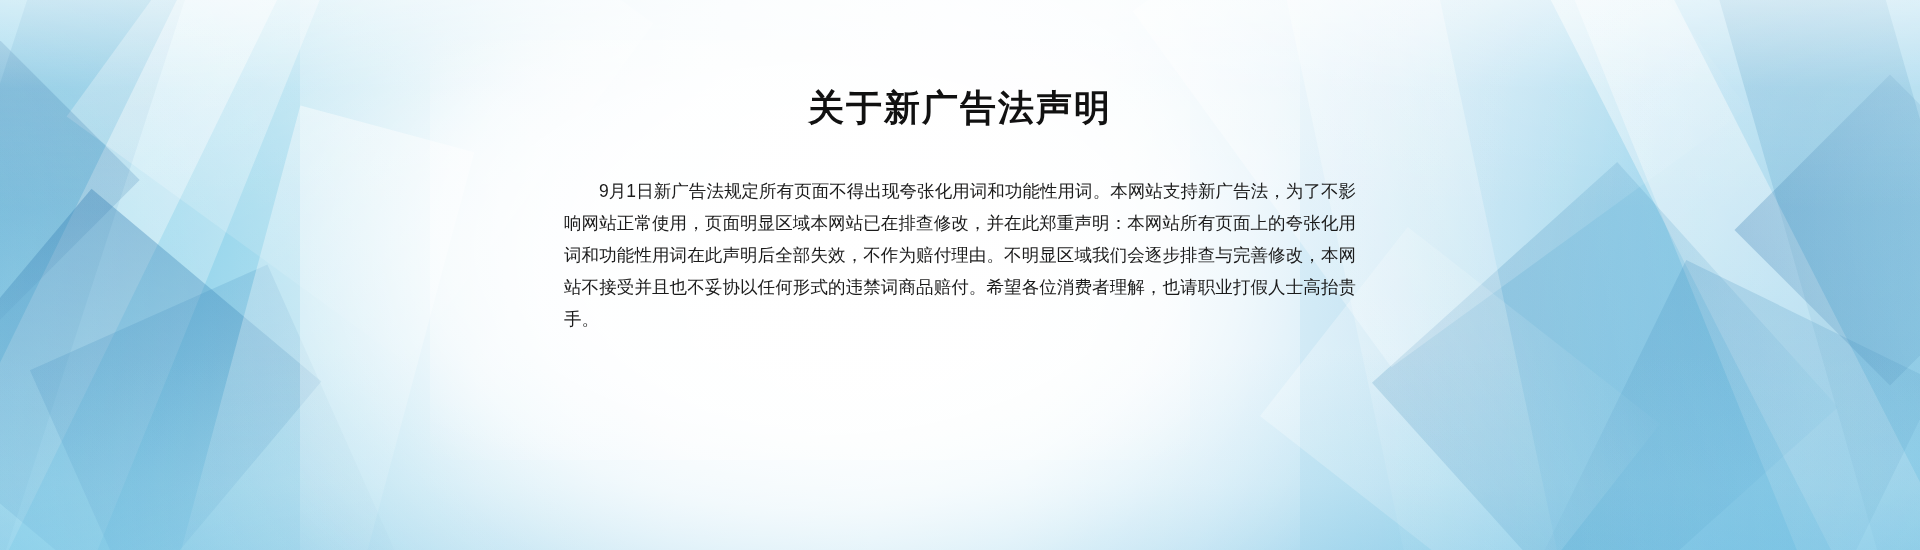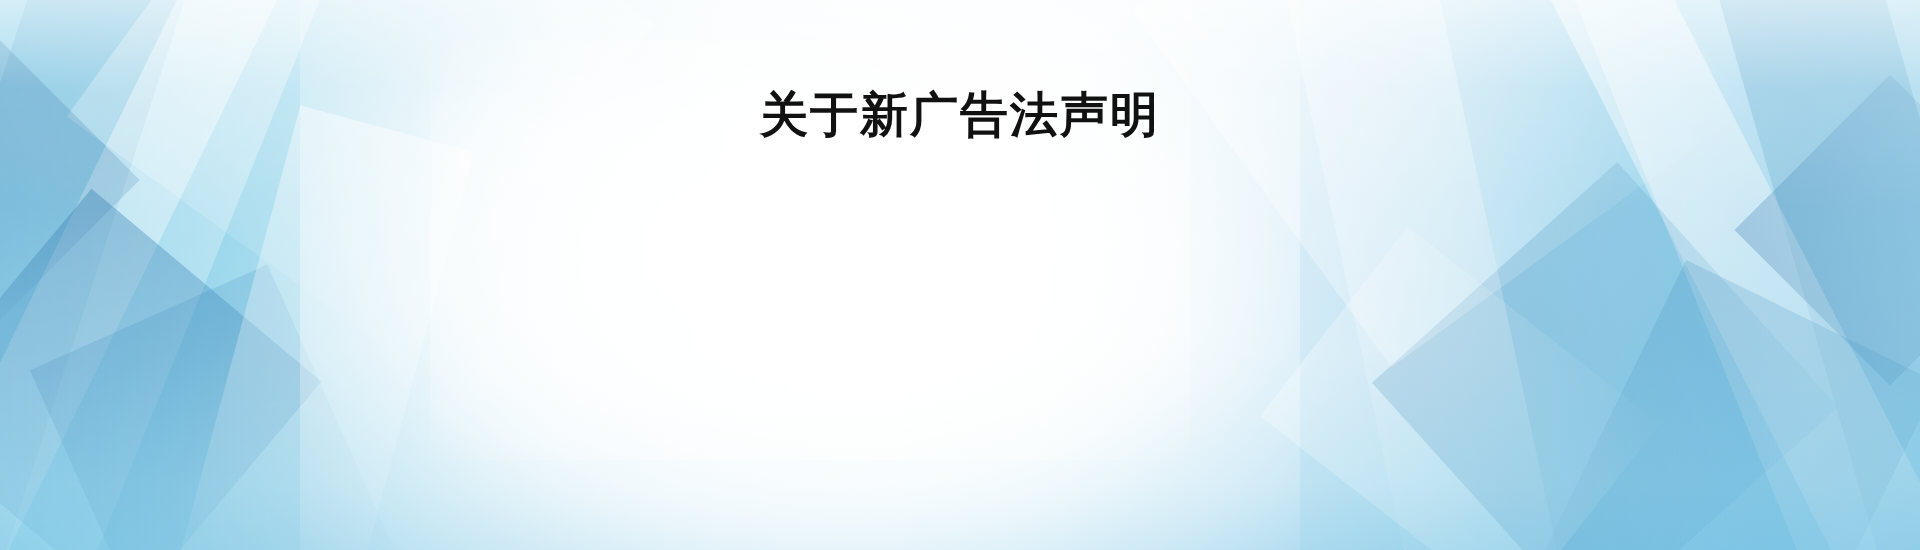--- a/index.html
+++ b/index.html
@@ -144,21 +144,21 @@
   
   .content {
     position: absolute;
     inset: 0;
     display: flex;
     flex-direction: column;
     align-items: center;
   }
   .title {
     margin-top: 86px;
-    font-size: 48px;
+    font-size: 36px;
     font-weight: 700;
     letter-spacing: 2px;
     color: #111111;
     line-height: 1.2;
     white-space: nowrap;
   }
   .body-block {
     width: 792px;
     margin-top: 22px;
     color: #1b1b1b;
@@ -203,16 +203,17 @@
 
   <div class="bg-vert"></div>
   <div class="bg-sheen"></div>
   <div class="bg-halo"></div>
   <div class="bg-halo2"></div>
 
   <div class="content">
     <h1 class="title">关于新广告法声明</h1>
 
     <div class="body-block">
+      <p class="para para-indent">9月1日新广告法规定所有页面不得出现夸张化用词和功能性用词。本网站支持新广告法，为了不影响网站正常使用，页面明显区域本网站已在排查修改，并在此郑重声明：本网站所有页面上的夸张化用词和功能性用词在此声明后全部失效，不作为赔付理由。不明显区域我们会逐步排查与完善修改，本网站不接受并且也不妥协以任何形式的违禁词商品赔付。希望各位消费者理解，也请职业打假人士高抬贵手。</p>
     </div>
   </div>
 
 </div>
 
 </body></html>

